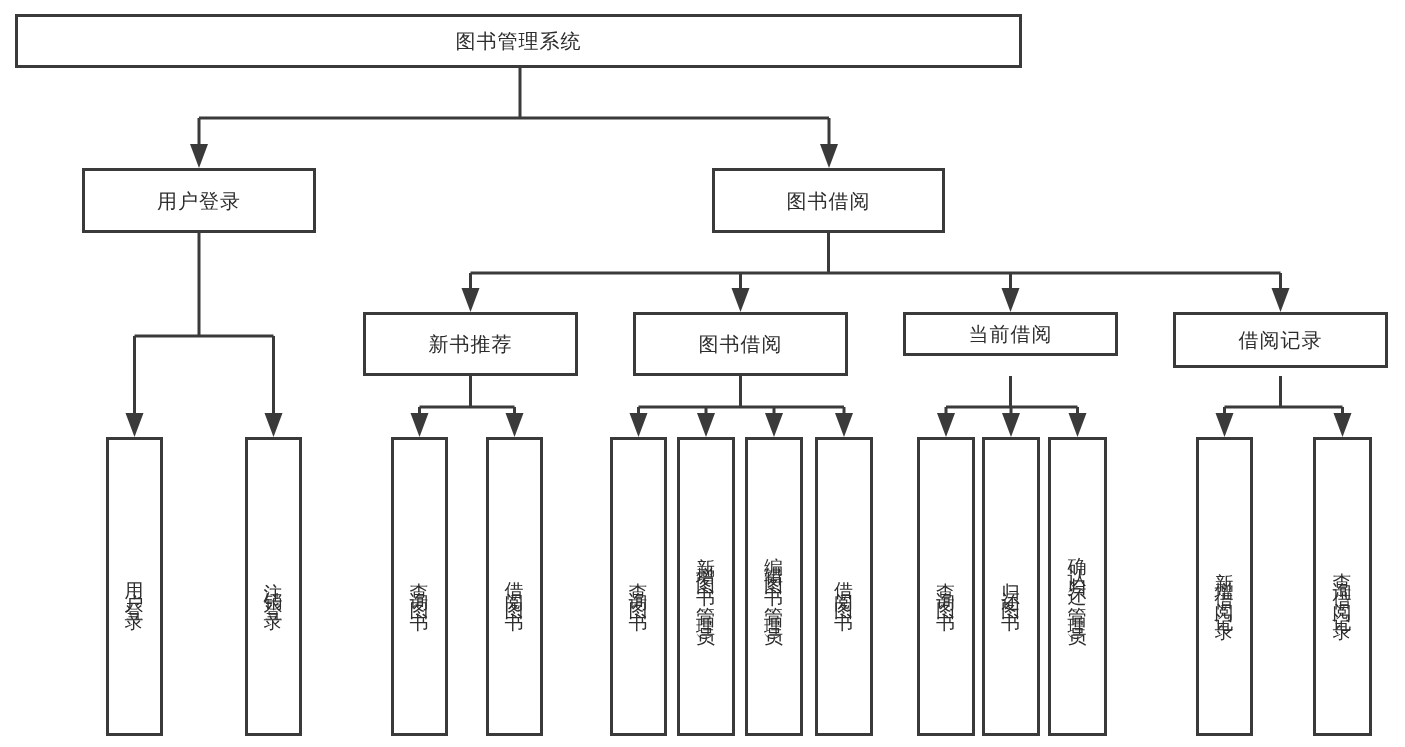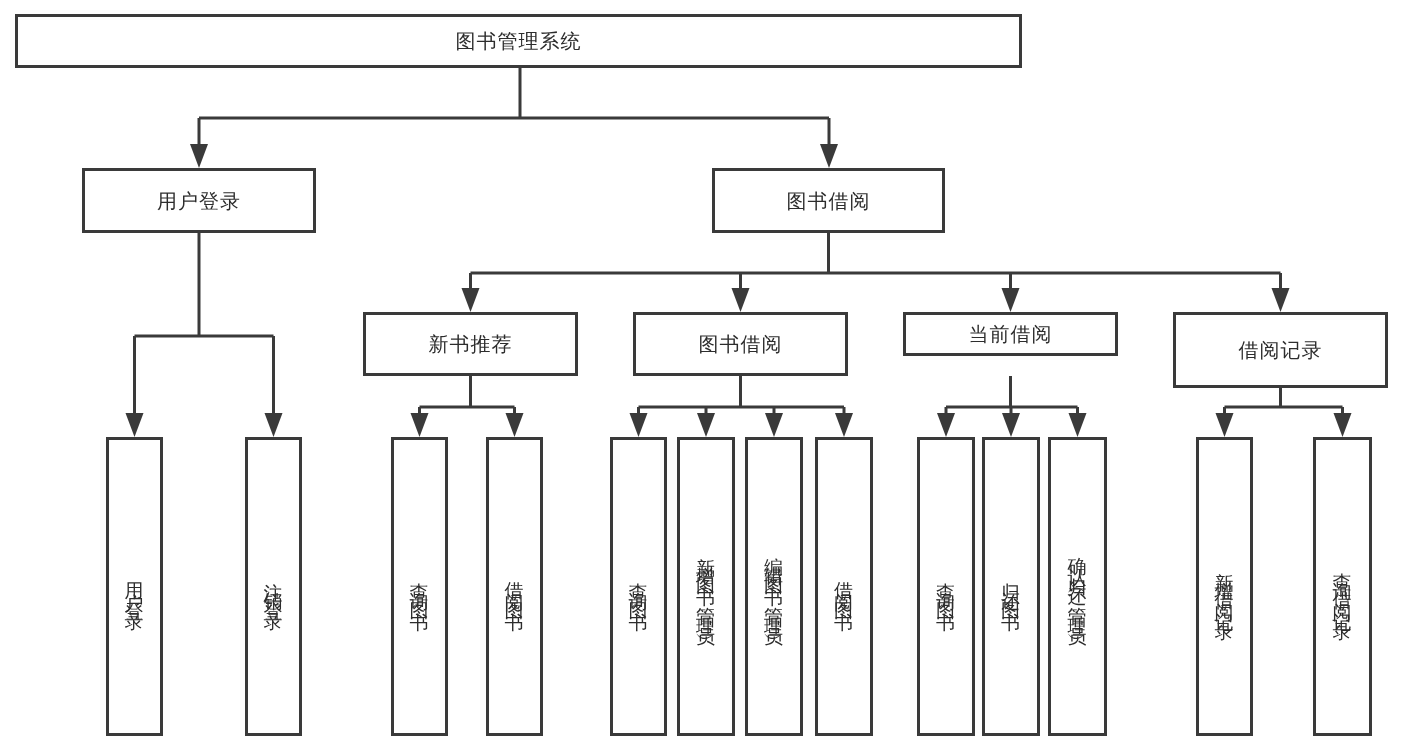--- a/index.html
+++ b/index.html
@@ -113,21 +113,21 @@
 
   <div class="node hbox" style="left:363px;top:312px;width:215px;height:64px">
     <span class="lbl">新书推荐</span>
   </div>
   <div class="node hbox" style="left:633px;top:312px;width:215px;height:64px">
     <span class="lbl">图书借阅</span>
   </div>
   <div class="node hbox" style="left:903px;top:312px;width:215px;height:44px">
     <span class="lbl">当前借阅</span>
   </div>
-  <div class="node hbox" style="left:1173px;top:312px;width:215px;height:76px">
+  <div class="node hbox" style="left:1173px;top:312px;width:215px;height:56px">
     <span class="lbl">借阅记录</span>
   </div>
 
   <div class="node vbox" style="left:106px;top:437px;width:57px;height:299px">
     <span class="lbl">用户登录</span>
   </div>
   <div class="node vbox" style="left:245px;top:437px;width:57px;height:299px">
     <span class="lbl">注销登录</span>
   </div>
 

